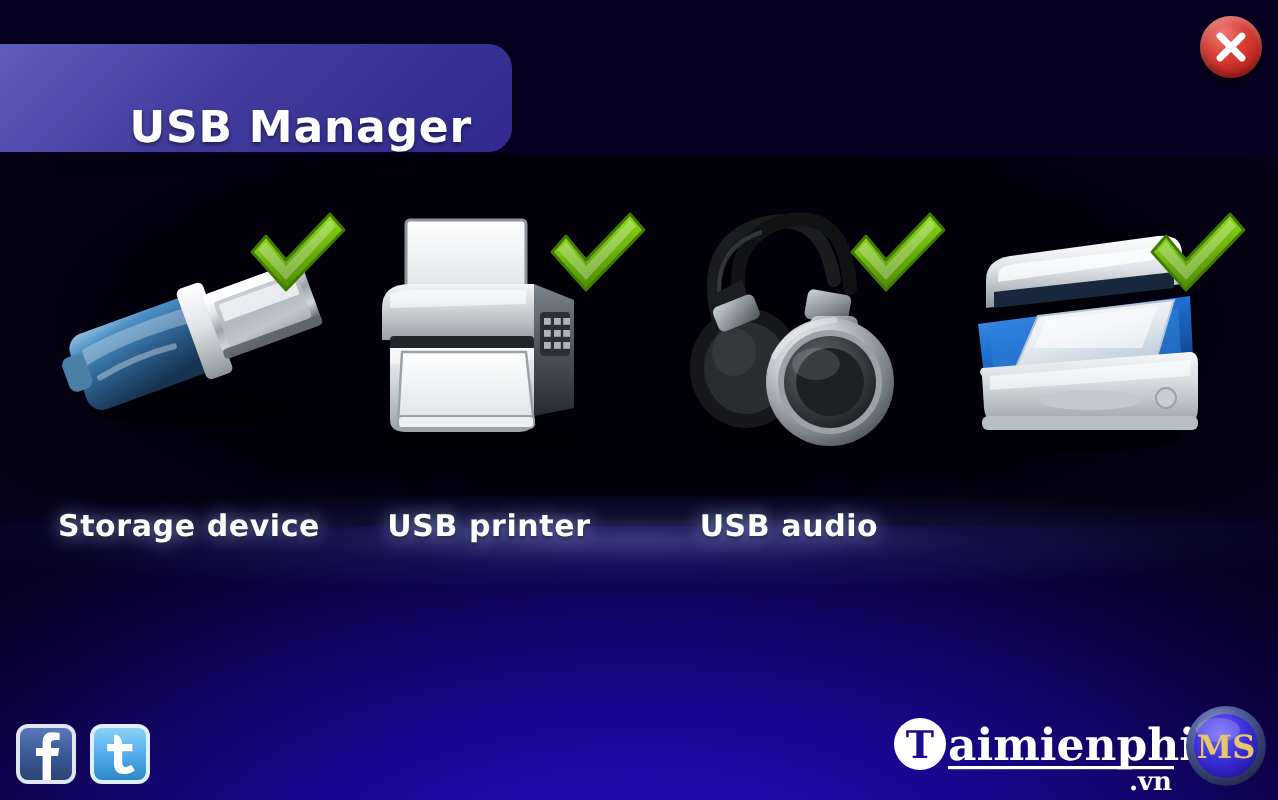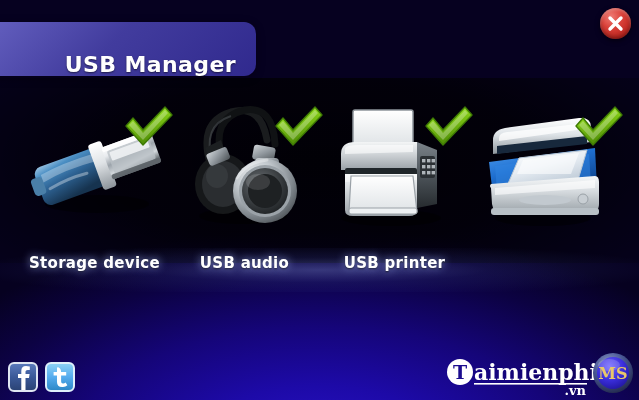--- a/index.html
+++ b/index.html
@@ -154,20 +154,76 @@
         <path d="M6 22 L13 14 L23 26 L45 3 L52 11 L23 41 Z" fill="url(#chk1)" stroke="#3e7a04" stroke-width="1.4" stroke-linejoin="round"></path>
         <path d="M9 21 L13 17 L23 29 L45 6 L48 9 L23 36 Z" fill="#ffffff" opacity="0.28"></path>
       </svg>
       <div class="dev-label">Storage device</div>
     </div>
 
     <div class="device">
       <div class="art">
         <svg width="140" height="140" viewBox="0 0 140 140">
           <defs>
+            <linearGradient id="pbody" x1="0" y1="0" x2="0" y2="1">
+              <stop offset="0" stop-color="#f3f5f6"></stop>
+              <stop offset="0.35" stop-color="#d7dbde"></stop>
+              <stop offset="1" stop-color="#9aa1a7"></stop>
+            </linearGradient>
+            <linearGradient id="pside" x1="0" y1="0" x2="0" y2="1">
+              <stop offset="0" stop-color="#7b838a"></stop>
+              <stop offset="0.5" stop-color="#4d545a"></stop>
+              <stop offset="1" stop-color="#262b2f"></stop>
+            </linearGradient>
+            <linearGradient id="ppaper" x1="0" y1="0" x2="0" y2="1">
+              <stop offset="0" stop-color="#ffffff"></stop>
+              <stop offset="1" stop-color="#dfe3e6"></stop>
+            </linearGradient>
+          </defs>
+          <ellipse cx="66" cy="122" rx="50" ry="8" fill="#000" opacity="0.45"></ellipse>
+
+          <rect x="28" y="14" width="60" height="36" rx="2" fill="url(#ppaper)" stroke="#8d949a" stroke-width="1.5"></rect>
+
+          <path d="M92 46 L112 54 L112 108 L92 112 Z" fill="url(#pside)"></path>
+          <rect x="95" y="60" width="15" height="22" rx="2" fill="#2b3034"></rect>
+          <g fill="#aeb4b9">
+            <rect x="97" y="63" width="3.4" height="3.4"></rect>
+              <rect x="102" y="63" width="3.4" height="3.4"></rect>
+              <rect x="106.6" y="63" width="3.4" height="3.4"></rect>
+            <rect x="97" y="69" width="3.4" height="3.4"></rect>
+              <rect x="102" y="69" width="3.4" height="3.4"></rect>
+              <rect x="106.6" y="69" width="3.4" height="3.4"></rect>
+            <rect x="97" y="75" width="3.4" height="3.4"></rect>
+              <rect x="102" y="75" width="3.4" height="3.4"></rect>
+              <rect x="106.6" y="75" width="3.4" height="3.4"></rect>
+          </g>
+
+          <path d="M16 58 Q16 46 30 46 L92 46 L92 74 L16 74 Z" fill="url(#pbody)"></path>
+          <path d="M20 52 Q22 49 32 49 L88 49 L88 56 L20 58 Z" fill="#ffffff" opacity="0.6"></path>
+
+          <rect x="20" y="72" width="72" height="8" rx="2" fill="#20262a"></rect>
+
+          <path d="M20 78 L92 78 L92 114 Q92 120 84 120 L28 120 Q20 120 20 114 Z" fill="url(#pbody)"></path>
+          <path d="M20 78 L92 78 L92 84 L20 86 Z" fill="#ffffff" opacity="0.45"></path>
+
+          <path d="M26 80 L88 80 L92 116 L24 116 Z" fill="url(#ppaper)" stroke="#9aa1a7" stroke-width="1.2"></path>
+          <rect x="24" y="112" width="68" height="6" rx="2" fill="#eef1f3" stroke="#9aa1a7" stroke-width="1"></rect>
+        </svg>
+      </div>
+      <svg class="check" viewBox="0 0 56 46">
+        <path d="M6 22 L13 14 L23 26 L45 3 L52 11 L23 41 Z" fill="url(#chk1)" stroke="#3e7a04" stroke-width="1.4" stroke-linejoin="round"></path>
+        <path d="M9 21 L13 17 L23 29 L45 6 L48 9 L23 36 Z" fill="#ffffff" opacity="0.28"></path>
+      </svg>
+      <div class="dev-label">USB printer</div>
+    </div>
+
+    <div class="device">
+      <div class="art">
+        <svg width="140" height="140" viewBox="0 0 140 140">
+          <defs>
             <radialGradient id="hcup" cx="0.35" cy="0.3" r="0.85">
               <stop offset="0" stop-color="#f2f4f5"></stop>
               <stop offset="0.35" stop-color="#c3c9ce"></stop>
               <stop offset="0.7" stop-color="#7d848a"></stop>
               <stop offset="1" stop-color="#3a3f43"></stop>
             </radialGradient>
             <radialGradient id="hinner" cx="0.4" cy="0.35" r="0.8">
               <stop offset="0" stop-color="#6a6f73"></stop>
               <stop offset="0.6" stop-color="#34383b"></stop>
               <stop offset="1" stop-color="#15181a"></stop>
@@ -200,76 +256,20 @@
           <circle cx="90" cy="95" r="17" fill="#1e2123"></circle>
           <ellipse cx="83" cy="86" rx="12" ry="8" fill="#ffffff" opacity="0.13"></ellipse>
           <path d="M62 82 Q72 66 92 64" stroke="#ffffff" stroke-width="3" opacity="0.35" fill="none" stroke-linecap="round"></path>
         </svg>
       </div>
       <svg class="check" viewBox="0 0 56 46">
         <path d="M6 22 L13 14 L23 26 L45 3 L52 11 L23 41 Z" fill="url(#chk1)" stroke="#3e7a04" stroke-width="1.4" stroke-linejoin="round"></path>
         <path d="M9 21 L13 17 L23 29 L45 6 L48 9 L23 36 Z" fill="#ffffff" opacity="0.28"></path>
       </svg>
       <div class="dev-label">USB audio</div>
-    </div>
-
-    <div class="device">
-      <div class="art">
-        <svg width="140" height="140" viewBox="0 0 140 140">
-          <defs>
-            <linearGradient id="pbody" x1="0" y1="0" x2="0" y2="1">
-              <stop offset="0" stop-color="#f3f5f6"></stop>
-              <stop offset="0.35" stop-color="#d7dbde"></stop>
-              <stop offset="1" stop-color="#9aa1a7"></stop>
-            </linearGradient>
-            <linearGradient id="pside" x1="0" y1="0" x2="0" y2="1">
-              <stop offset="0" stop-color="#7b838a"></stop>
-              <stop offset="0.5" stop-color="#4d545a"></stop>
-              <stop offset="1" stop-color="#262b2f"></stop>
-            </linearGradient>
-            <linearGradient id="ppaper" x1="0" y1="0" x2="0" y2="1">
-              <stop offset="0" stop-color="#ffffff"></stop>
-              <stop offset="1" stop-color="#dfe3e6"></stop>
-            </linearGradient>
-          </defs>
-          <ellipse cx="66" cy="122" rx="50" ry="8" fill="#000" opacity="0.45"></ellipse>
-
-          <rect x="28" y="14" width="60" height="36" rx="2" fill="url(#ppaper)" stroke="#8d949a" stroke-width="1.5"></rect>
-
-          <path d="M92 46 L112 54 L112 108 L92 112 Z" fill="url(#pside)"></path>
-          <rect x="95" y="60" width="15" height="22" rx="2" fill="#2b3034"></rect>
-          <g fill="#aeb4b9">
-            <rect x="97" y="63" width="3.4" height="3.4"></rect>
-              <rect x="102" y="63" width="3.4" height="3.4"></rect>
-              <rect x="106.6" y="63" width="3.4" height="3.4"></rect>
-            <rect x="97" y="69" width="3.4" height="3.4"></rect>
-              <rect x="102" y="69" width="3.4" height="3.4"></rect>
-              <rect x="106.6" y="69" width="3.4" height="3.4"></rect>
-            <rect x="97" y="75" width="3.4" height="3.4"></rect>
-              <rect x="102" y="75" width="3.4" height="3.4"></rect>
-              <rect x="106.6" y="75" width="3.4" height="3.4"></rect>
-          </g>
-
-          <path d="M16 58 Q16 46 30 46 L92 46 L92 74 L16 74 Z" fill="url(#pbody)"></path>
-          <path d="M20 52 Q22 49 32 49 L88 49 L88 56 L20 58 Z" fill="#ffffff" opacity="0.6"></path>
-
-          <rect x="20" y="72" width="72" height="8" rx="2" fill="#20262a"></rect>
-
-          <path d="M20 78 L92 78 L92 114 Q92 120 84 120 L28 120 Q20 120 20 114 Z" fill="url(#pbody)"></path>
-          <path d="M20 78 L92 78 L92 84 L20 86 Z" fill="#ffffff" opacity="0.45"></path>
-
-          <path d="M26 80 L88 80 L92 116 L24 116 Z" fill="url(#ppaper)" stroke="#9aa1a7" stroke-width="1.2"></path>
-          <rect x="24" y="112" width="68" height="6" rx="2" fill="#eef1f3" stroke="#9aa1a7" stroke-width="1"></rect>
-        </svg>
-      </div>
-      <svg class="check" viewBox="0 0 56 46">
-        <path d="M6 22 L13 14 L23 26 L45 3 L52 11 L23 41 Z" fill="url(#chk1)" stroke="#3e7a04" stroke-width="1.4" stroke-linejoin="round"></path>
-        <path d="M9 21 L13 17 L23 29 L45 6 L48 9 L23 36 Z" fill="#ffffff" opacity="0.28"></path>
-      </svg>
-      <div class="dev-label">USB printer</div>
     </div>
 
     <div class="device">
       <div class="art">
         <svg width="140" height="140" viewBox="0 0 140 140">
           <defs>
             <linearGradient id="slid" x1="0" y1="0" x2="0" y2="1">
               <stop offset="0" stop-color="#ffffff"></stop>
               <stop offset="0.45" stop-color="#dfe4e8"></stop>
               <stop offset="1" stop-color="#8f979e"></stop>

